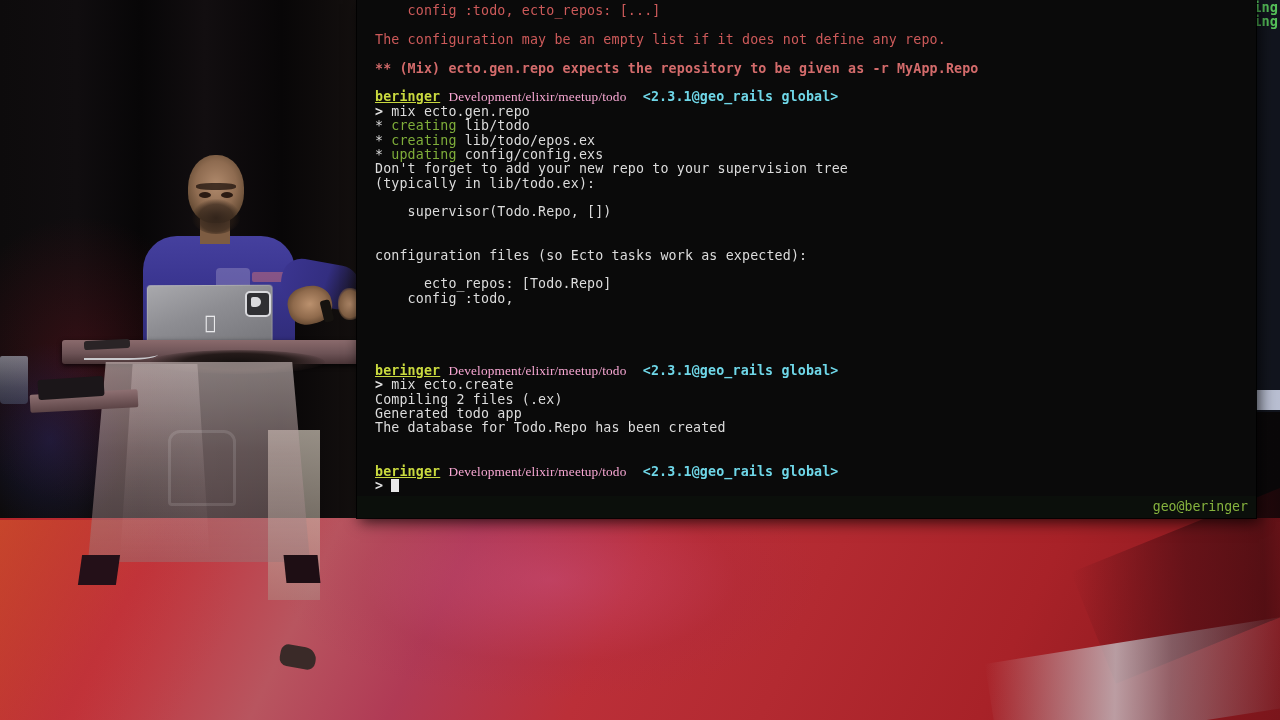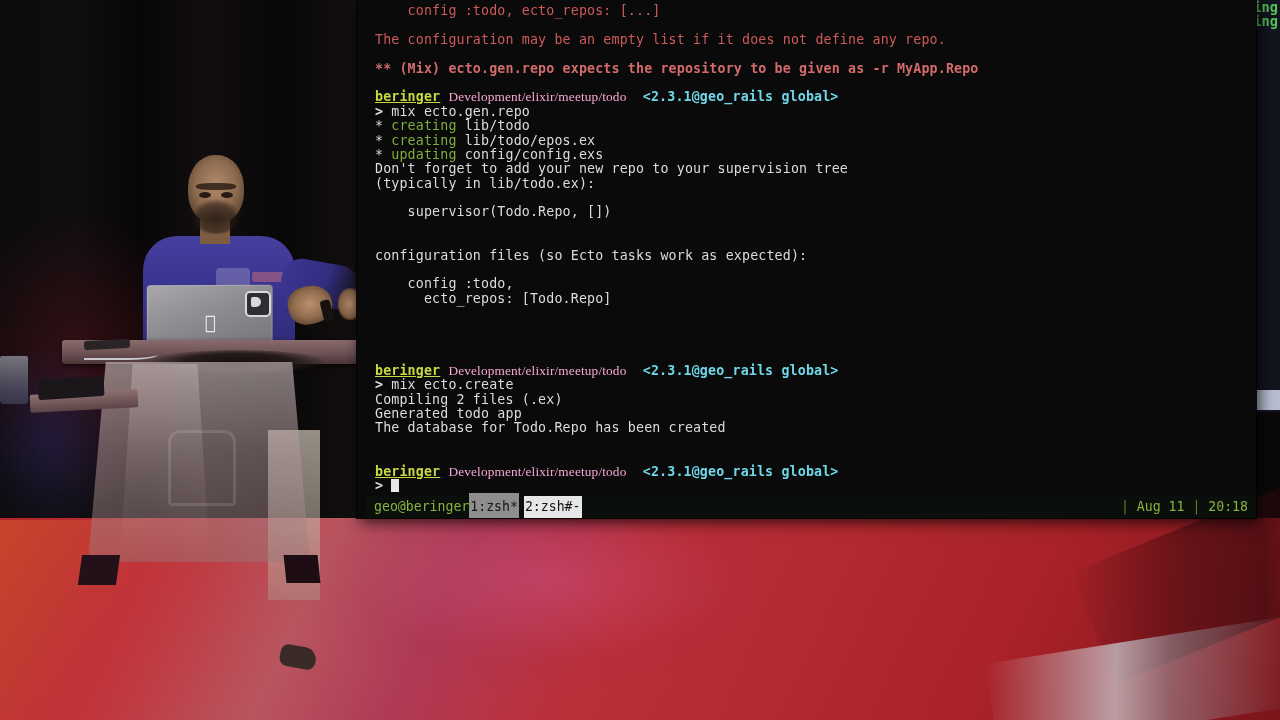--- a/index.html
+++ b/index.html
@@ -285,29 +285,30 @@
 
   .cursor {
     display: inline-block;
     width: 8px; height: 13px;
     background: #e8e8e8;
     vertical-align: -2px;
   }
 
   
   .term-status {
-    position: absolute; left: 9px; right: 0; bottom: 0; height: 22px;
+    position: absolute; left: 0; right: 0; bottom: 0; height: 22px;
     background: #0b0f0b;
-    display: flex; align-items: center;
+    display: flex; align-items: flex-end;
     padding: 0 8px;
     box-sizing: border-box;
     font-family: "DejaVu Sans Mono", monospace;
     font-size: 13.2px;
     line-height: 22px;
     white-space: pre;
+    flex-direction: column;
   }
   .st-host { color: #86b33e; }
   .st-win {
     color: #151515;
     background: #8e8e8e;
     padding: 3px 1px;
   }
   .st-win-active {
     color: #151515;
     background: #e6e6e6;
@@ -420,22 +421,22 @@
           <div class="line"><span class="c-white">* </span><span class="c-green">creating</span><span class="c-white"> lib/todo/epos.ex</span></div>
           <div class="line"><span class="c-white">* </span><span class="c-green">updating</span><span class="c-white"> config/config.exs</span></div>
           <div class="line"><span class="c-white">Don't forget to add your new repo to your supervision tree</span></div>
           <div class="line"><span class="c-white">(typically in lib/todo.ex):</span></div>
           <div class="line">&nbsp;</div>
           <div class="line"><span class="c-white">    supervisor(Todo.Repo, [])</span></div>
           <div class="line">&nbsp;</div>
           <div class="line">&nbsp;</div>
           <div class="line"><span class="c-white">configuration files (so Ecto tasks work as expected):</span></div>
           <div class="line">&nbsp;</div>
+          <div class="line"><span class="c-white">      ecto_repos: [Todo.Repo]</span></div>
           <div class="line"><span class="c-white">    config :todo,</span></div>
-          <div class="line"><span class="c-white">      ecto_repos: [Todo.Repo]</span></div>
           <div class="line">&nbsp;</div>
           <div class="line">&nbsp;</div>
           <div class="line">&nbsp;</div>
           <div class="line">&nbsp;</div>
           <div class="line"><span class="c-user">beringer</span><span> </span><span class="c-path">Development/elixir/meetup/todo</span><span>  </span><span class="c-ruby">&lt;2.3.1@geo_rails global&gt;</span></div>
           <div class="line"><span class="c-prompt">&gt; </span><span class="c-white">mix ecto.create</span></div>
           <div class="line"><span class="c-white">Compiling 2 files (.ex)</span></div>
           <div class="line"><span class="c-white">Generated todo app</span></div>
           <div class="line"><span class="c-white">The database for Todo.Repo has been created</span></div>
           <div class="line">&nbsp;</div>

